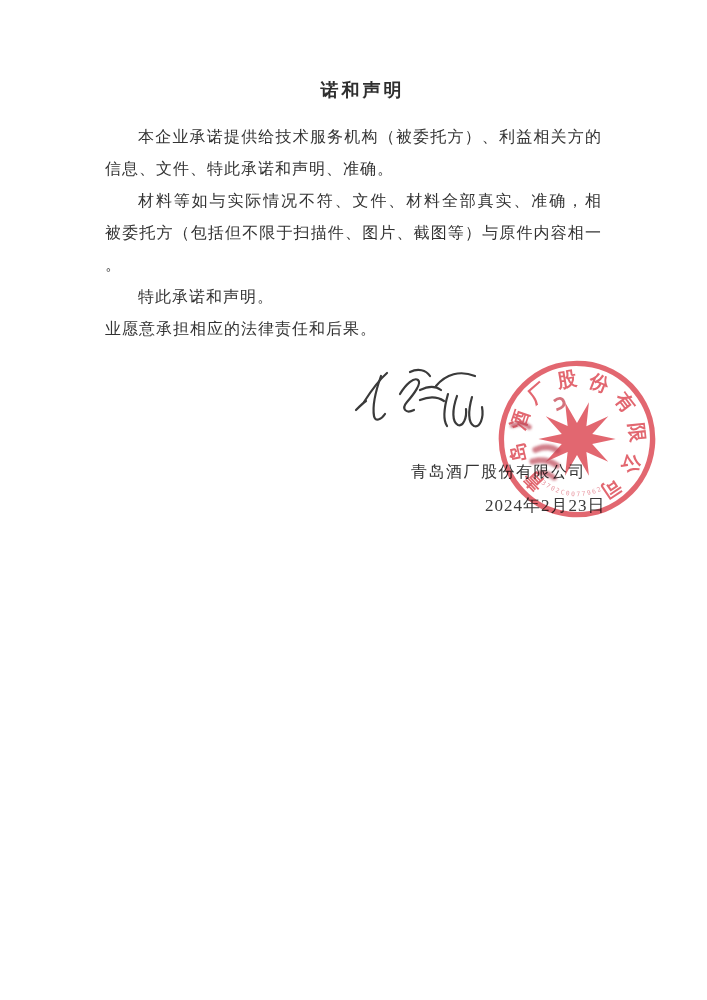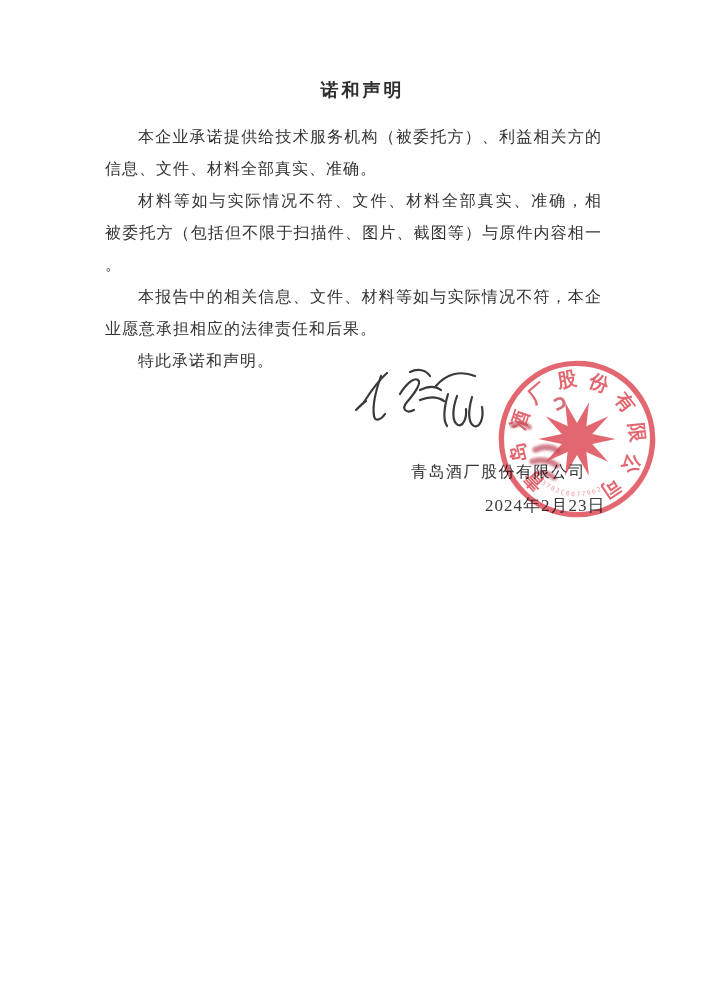--- a/index.html
+++ b/index.html
@@ -66,27 +66,26 @@
 </style>
 </head>
 <body>
 
 <div class="page">
 
   <div class="doc-title">诺和声明</div>
 
   <div class="body-text">
     <div class="line indent fill">本企业承诺提供给技术服务机构（被委托方）、利益相关方的</div>
-    <div class="line">信息、文件、材料全部真实、准确。</div>
+    <div class="line">信息、文件、特此承诺和声明、准确。</div>
     <div class="line indent fill">材料等如与实际情况不符、文件、材料全部真实、准确，相</div>
     <div class="line fill">被委托方（包括但不限于扫描件、图片、截图等）与原件内容相一</div>
     <div class="line">。</div>
-    <div class="line indent fill">本报告中的相关信息、文件、材料等如与实际情况不符，本企</div>
+    <div class="line indent">特此承诺和声明。</div>
     <div class="line">业愿意承担相应的法律责任和后果。</div>
-    <div class="line indent">特此承诺和声明。</div>
   </div>
 
   <svg class="sig" viewBox="0 0 150 84" aria-label="signature">
     <path d="M8,46 C12,42 15,39 18,37"></path>
     <path d="M16,38 C23,27 31,16 39,9"></path>
     <path d="M33,12 C28,26 24,40 26,52 C27,58 33,56 37,50"></path>
     <path d="M52,30 C58,20 66,13 70,16 C74,19 66,30 59,38 C53,45 58,50 66,46"></path>
     <path d="M62,8 C70,4 78,6 82,12"></path>
     <path d="M72,26 C80,22 88,22 93,26"></path>
     <path d="M72,36 C82,32 90,33 96,37"></path>

